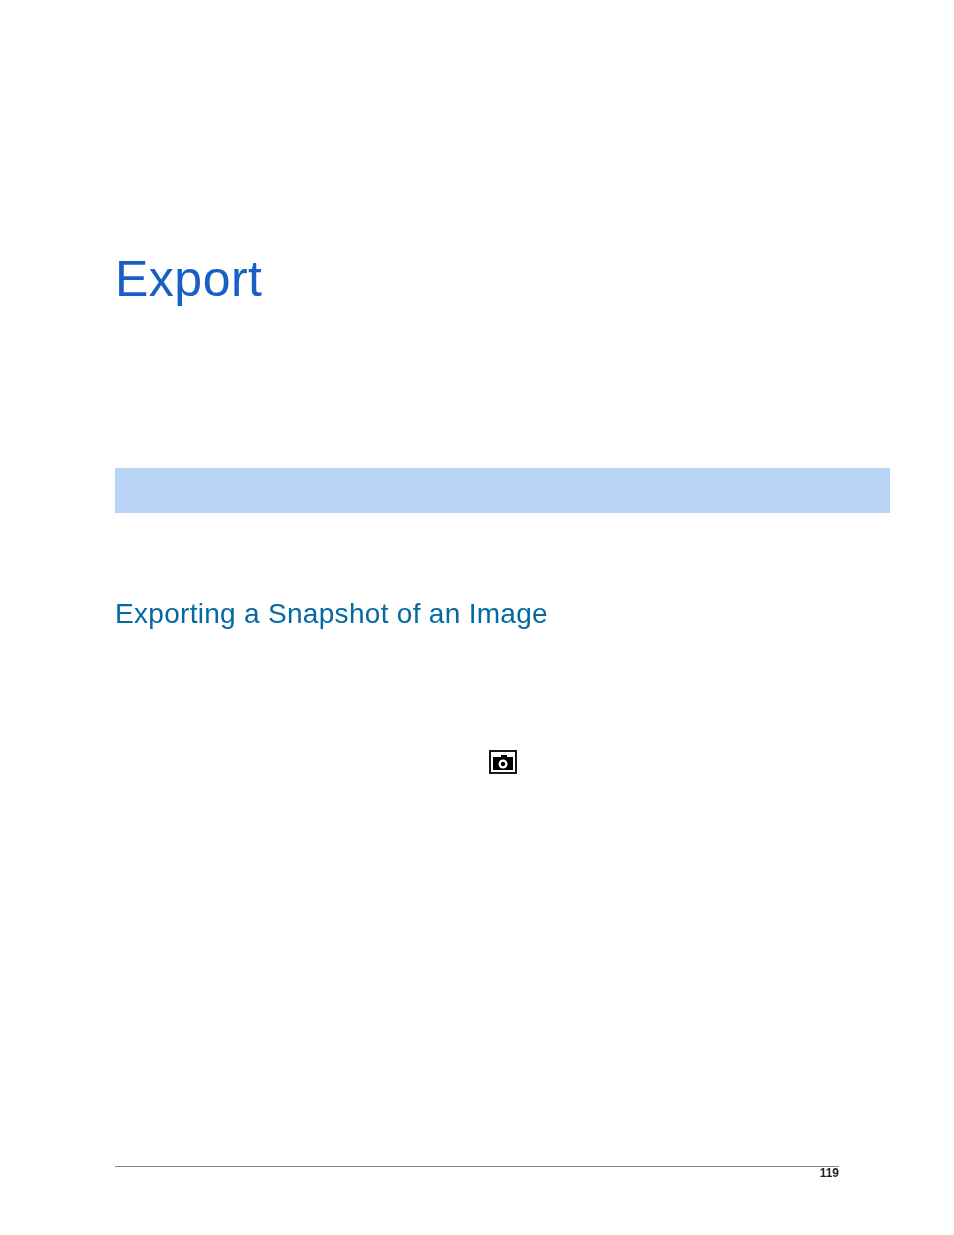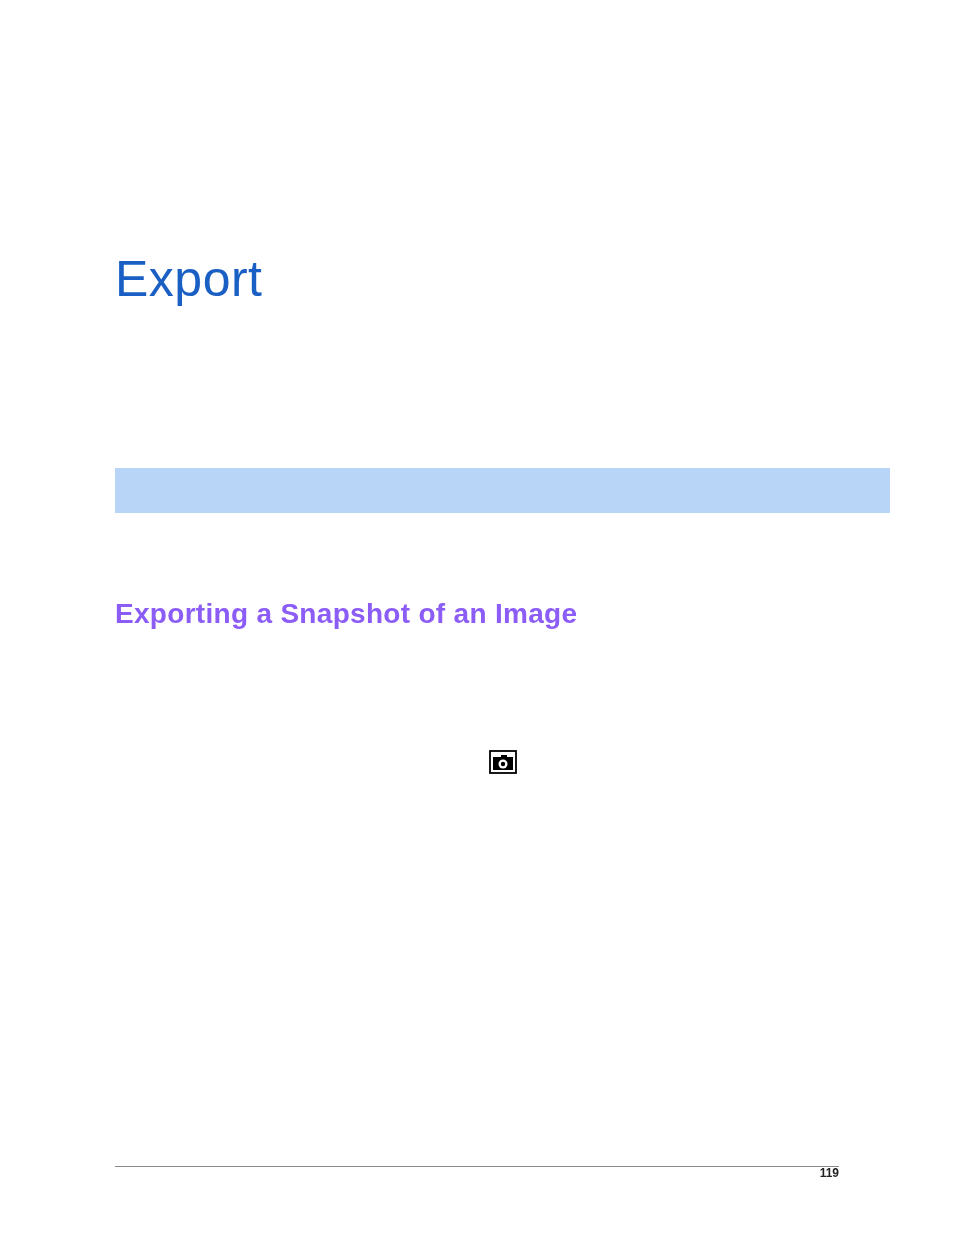--- a/index.html
+++ b/index.html
@@ -25,22 +25,22 @@
       margin-bottom: 160px;
     }
     .blue-bar {
       width: 100%;
       height: 45px;
       background: #b8d4f7;
       margin-bottom: 85px;
     }
     .section-heading {
       font-size: 28px;
-      font-weight: 700;
-      color: #8b5cf6;
+      font-weight: 400;
+      color: #0369a1;
       letter-spacing: 0.3px;
       margin-bottom: 120px;
     }
     .icon-row {
       display: flex;
       justify-content: center;
       align-items: center;
     }
     .snapshot-icon {
       width: 28px;

